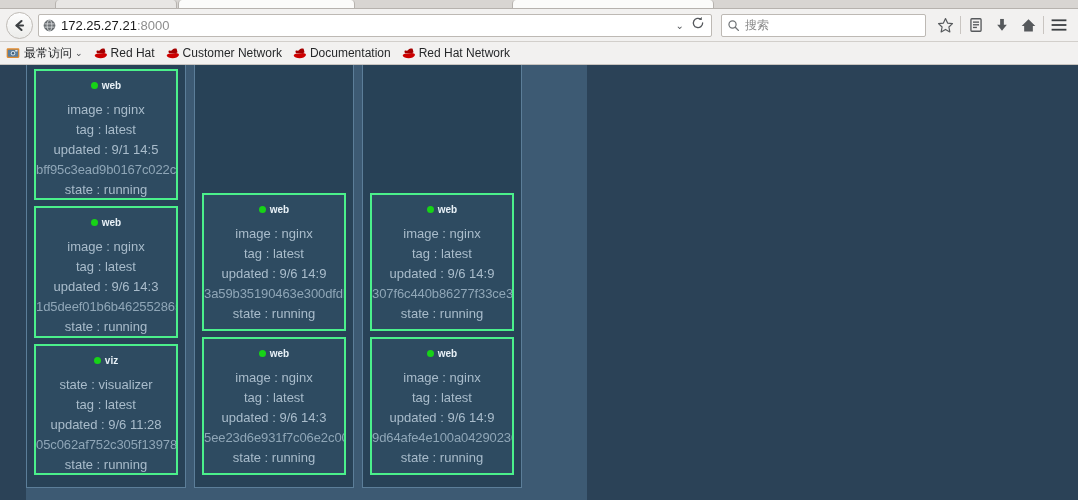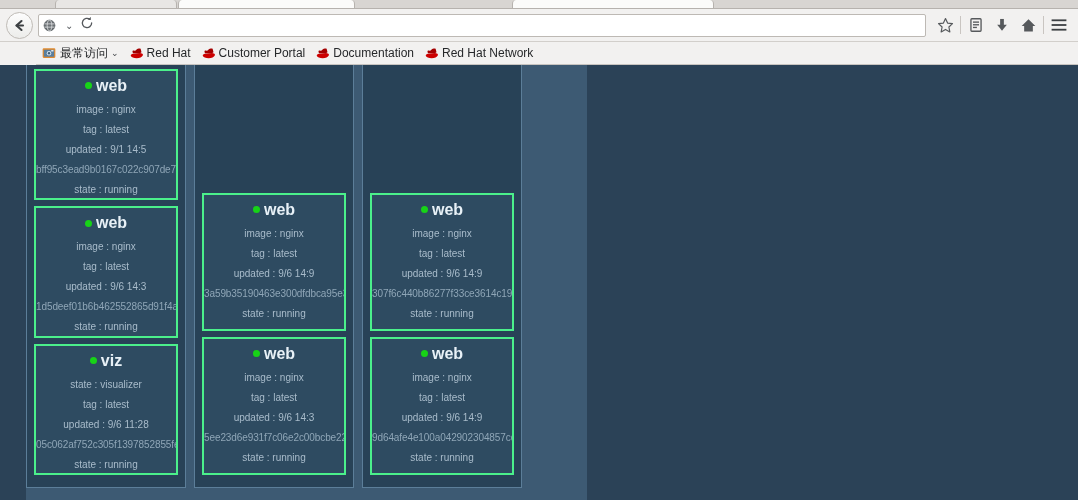--- a/index.html
+++ b/index.html
@@ -153,21 +153,20 @@
     height: 23px;
     flex: 0 0 auto;
     background: #f2f1f0;
     border-bottom: 1px solid #c8c4c0;
     display: flex;
     align-items: center;
     padding: 0 6px;
     box-sizing: border-box;
     font-size: 12px;
     color: #26282a;
-    margin-left: 36px;
   }
   .bm {
     display: flex;
     align-items: center;
     margin-right: 11px;
     cursor: pointer;
     white-space: nowrap;
   }
   .bm-label { margin-left: 2px; }
   .bm-caret { font-size: 9px; margin-left: 3px; color: #44474a; }
@@ -223,39 +222,39 @@
     background: #2e4b61;
     margin: 0 7px 6px 7px;
     padding: 8px 0 9px 0;
     text-align: center;
     box-sizing: border-box;
     overflow: hidden;
   }
   .card:last-child { margin-bottom: 0; }
 
   .card-title {
-    font-size: 16px;
+    font-size: 10px;
     font-weight: bold;
     color: #e8f1f7;
     line-height: 14px;
     margin-bottom: 10px;
     white-space: nowrap;
   }
   .dot {
     display: inline-block;
     width: 7px; height: 7px;
     border-radius: 50%;
     background: #17d317;
     margin-right: 4px;
     vertical-align: middle;
     position: relative;
     top: -1px;
   }
   .card-line {
-    font-size: 10px;
+    font-size: 13px;
     color: #a9bccb;
     line-height: 13px;
     margin-bottom: 7px;
     white-space: nowrap;
   }
   .card-line.hash {
     color: #8fa6b7;
     letter-spacing: -0.1px;
   }
   .card-line:last-child { margin-bottom: 0; }
@@ -296,29 +295,37 @@
       </svg>
     </div>
 
     <div class="urlbar">
       <svg class="globe-icon" viewBox="0 0 16 16">
         <circle cx="8" cy="8" r="6.6" fill="#6d7276"></circle>
         <circle cx="8" cy="8" r="6.6" fill="none" stroke="#4e5458" stroke-width="1"></circle>
         <ellipse cx="8" cy="8" rx="2.9" ry="6.6" fill="none" stroke="#e9eaec" stroke-width="0.9"></ellipse>
         <path d="M1.7 6 H14.3 M1.7 10 H14.3" stroke="#e9eaec" stroke-width="0.9" fill="none"></path>
       </svg>
+      <span class="url-text"><span>172.25.27.21</span><span class="port">:8000</span></span>
       <span class="url-chevron">⌄</span>
       <span class="url-reload">
         <svg width="14" height="14" viewBox="0 0 16 16">
           <path d="M13.3 8 A5.3 5.3 0 1 1 11.4 3.9" stroke="#55585c" stroke-width="1.5" fill="none" stroke-linecap="round"></path>
           <path d="M12.6 1.1 L12.0 4.6 L8.6 4.0 Z" fill="#55585c"></path>
         </svg>
       </span>
     </div>
 
+    <div class="searchbar">
+      <svg width="13" height="13" viewBox="0 0 16 16">
+        <circle cx="6.8" cy="6.8" r="4.4" fill="none" stroke="#6f7376" stroke-width="1.5"></circle>
+        <path d="M10.2 10.2 L14 14" stroke="#6f7376" stroke-width="1.7" stroke-linecap="round"></path>
+      </svg>
+      <span class="search-ph">搜索</span>
+    </div>
 
     <div class="nav-icons">
       <div class="nav-icon">
         <svg width="17" height="17" viewBox="0 0 18 18">
           <path d="M9 1.6 L11.2 6.4 L16.4 7 L12.6 10.6 L13.6 15.8 L9 13.2 L4.4 15.8 L5.4 10.6 L1.6 7 L6.8 6.4 Z" fill="none" stroke="#56595c" stroke-width="1.25" stroke-linejoin="round"></path>
         </svg>
       </div>
       <div class="nav-sep"></div>
       <div class="nav-icon">
         <svg width="16" height="16" viewBox="0 0 18 18">
@@ -370,21 +377,21 @@
         <path d="M10.8 5.6 C11.9 5.6 13.1 5.4 13.1 4.4 C13.1 4.2 13.1 4.1 13 3.9 L12.3 1.1 C12.2 0.5 12 0.3 10.8 0.3 C9.7 0.3 8.2 0.8 7.6 1.4 C7.1 1.9 6.7 2.5 5.6 2.8 C5.1 2.9 4.2 2.7 3.8 2.7 C3.3 2.7 2.8 2.9 2.8 3.5 C2.8 4.1 3.2 5.1 3.4 5.6 Z" fill="#a30000"></path>
       </svg>
       <span class="bm-label">Red Hat</span>
     </div>
 
     <div class="bm">
       <svg class="rh-logo" viewBox="0 0 16 12">
         <path d="M3.4 6.3 C2 6.6 0.6 7.4 0.9 8.6 C1.3 10.2 4.4 11.4 7.6 11.4 C11.1 11.4 13.8 10 14.6 8.2 C15.1 7.2 14.6 6.3 13.5 6 L11.5 5.5 L3.4 6.3 Z" fill="#cc0000"></path>
         <path d="M10.8 5.6 C11.9 5.6 13.1 5.4 13.1 4.4 C13.1 4.2 13.1 4.1 13 3.9 L12.3 1.1 C12.2 0.5 12 0.3 10.8 0.3 C9.7 0.3 8.2 0.8 7.6 1.4 C7.1 1.9 6.7 2.5 5.6 2.8 C5.1 2.9 4.2 2.7 3.8 2.7 C3.3 2.7 2.8 2.9 2.8 3.5 C2.8 4.1 3.2 5.1 3.4 5.6 Z" fill="#a30000"></path>
       </svg>
-      <span class="bm-label">Customer Portal</span>
+      <span class="bm-label">Customer Network</span>
     </div>
 
     <div class="bm">
       <svg class="rh-logo" viewBox="0 0 16 12">
         <path d="M3.4 6.3 C2 6.6 0.6 7.4 0.9 8.6 C1.3 10.2 4.4 11.4 7.6 11.4 C11.1 11.4 13.8 10 14.6 8.2 C15.1 7.2 14.6 6.3 13.5 6 L11.5 5.5 L3.4 6.3 Z" fill="#cc0000"></path>
         <path d="M10.8 5.6 C11.9 5.6 13.1 5.4 13.1 4.4 C13.1 4.2 13.1 4.1 13 3.9 L12.3 1.1 C12.2 0.5 12 0.3 10.8 0.3 C9.7 0.3 8.2 0.8 7.6 1.4 C7.1 1.9 6.7 2.5 5.6 2.8 C5.1 2.9 4.2 2.7 3.8 2.7 C3.3 2.7 2.8 2.9 2.8 3.5 C2.8 4.1 3.2 5.1 3.4 5.6 Z" fill="#a30000"></path>
       </svg>
       <span class="bm-label">Documentation</span>
     </div>
 

